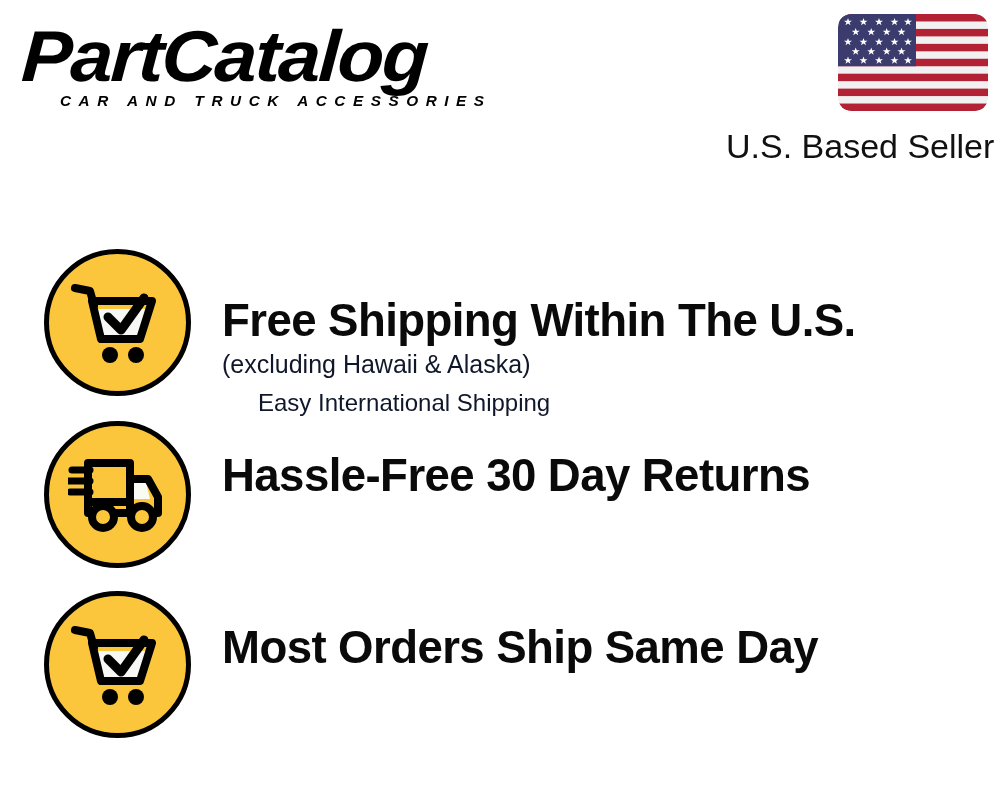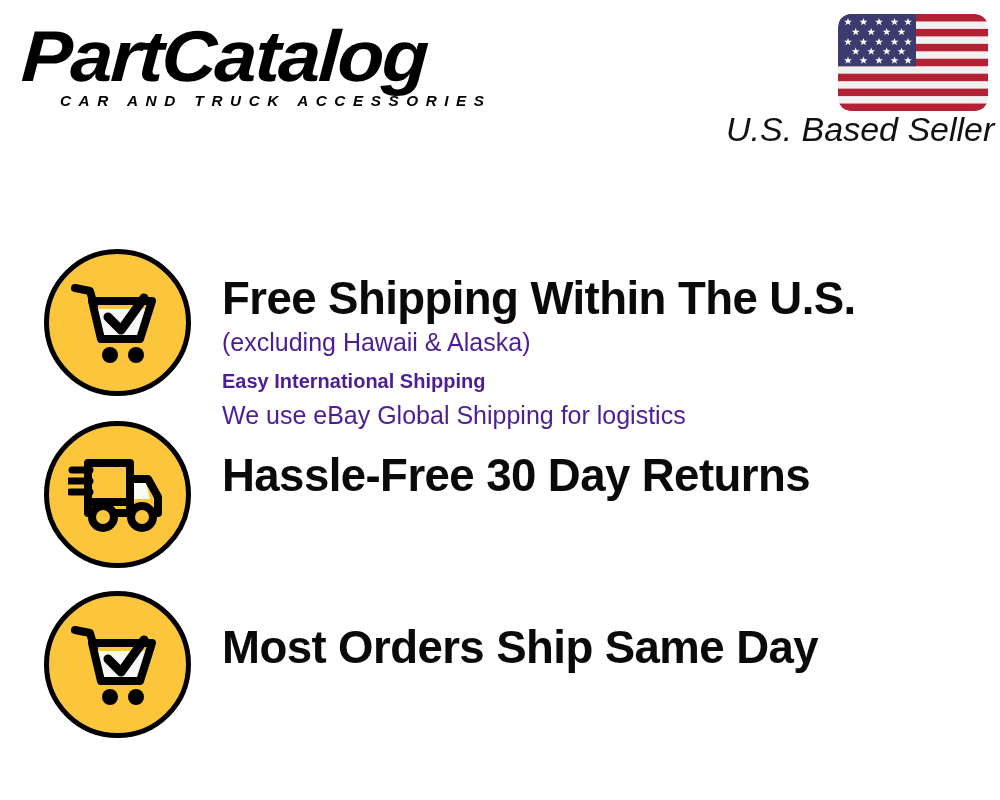--- a/index.html
+++ b/index.html
@@ -69,30 +69,29 @@
   .flag {
     width: 150px;
     height: 97px;
     border-radius: 13px;
     overflow: hidden;
     display: block;
   }
   .seller-label {
     position: absolute;
     left: 726px;
-    top: 109px;
+    top: 126px;
     width: 262px;
     text-align: right;
     font-family: "Liberation Sans", sans-serif;
     font-weight: 400;
     font-size: 34px;
     line-height: 40px;
     color: #111111;
     white-space: nowrap;
-    font-style: italic;
   }
 
   
   .features {
     position: absolute;
     left: 0;
     top: 205px;
     width: 1000px;
   }
   .feature-row {
@@ -136,30 +135,31 @@
     color: #0a0a0a;
     white-space: nowrap;
     transform: scaleX(0.97);
     transform-origin: left center;
   }
   .feature-sub {
     font-family: "Liberation Sans", sans-serif;
     font-weight: 400;
     font-size: 25px;
     line-height: 34px;
-    color: #4c1d95;
+    color: #0f172a;
     white-space: nowrap;
   }
   .feature-sub.strong {
-    font-weight: 700;
-    font-size: 20px;
-  }
-
-  
-  .row-0 .feature-text { top: 21px; }
+    font-weight: 400;
+    font-size: 24px;
+    margin-left: 36px;
+  }
+
+  
+  .row-0 .feature-text { top: 43px; }
   .row-1 .feature-text { top: 26px; }
   .row-2 .feature-text { top: 28px; }
 
   .gap-1 { height: 5px; }
 </style>
 </head>
 <body>
 
 <div class="header">
 
@@ -235,21 +235,20 @@
         <path d="M38,38 L51,51 L74,19" fill="none" stroke="#000000" stroke-width="9" stroke-linecap="round" stroke-linejoin="round"></path>
         <circle cx="40" cy="76" r="8" fill="#000000"></circle>
         <circle cx="66" cy="76" r="8" fill="#000000"></circle>
       </svg>
     </div>
     <div class="feature-text">
       <div class="feature-title">Free Shipping Within The U.S.</div>
       <div class="feature-sub">(excluding Hawaii &amp; Alaska)</div>
       <div class="gap-1"></div>
       <div class="feature-sub strong">Easy International Shipping</div>
-      <div class="feature-sub">We use eBay Global Shipping for logistics</div>
     </div>
   </div>
 
   <div class="feature-row row-1">
     <div class="badge">
       <svg width="100" height="80" viewBox="0 0 100 80">
         <polygon points="63,27 78,27 82,44 63,44" fill="#FBFBF6"></polygon>
         <path d="M20,8 L62,8 L62,47 L20,47 Z" fill="none" stroke="#000000" stroke-width="8" stroke-linejoin="round"></path>
         <path d="M62,24 L80,24 L90,42 L90,58 L62,58 Z" fill="none" stroke="#000000" stroke-width="8" stroke-linejoin="round"></path>
         <path d="M20,47 L20,58 L90,58" fill="none" stroke="#000000" stroke-width="8" stroke-linejoin="round"></path>

